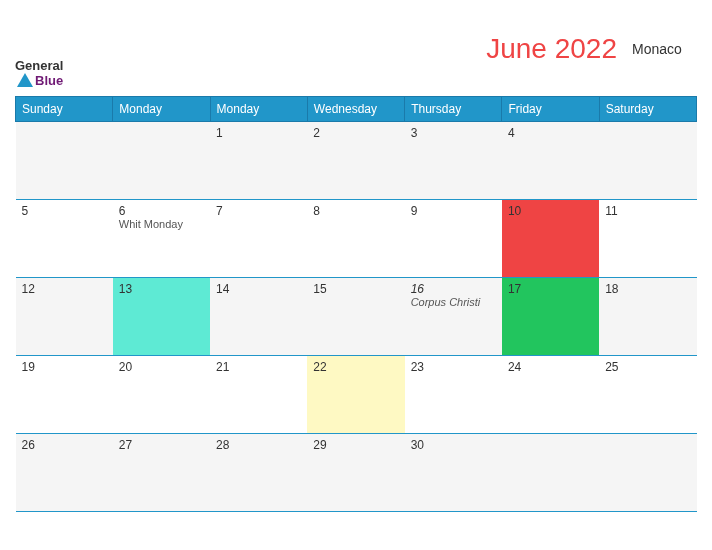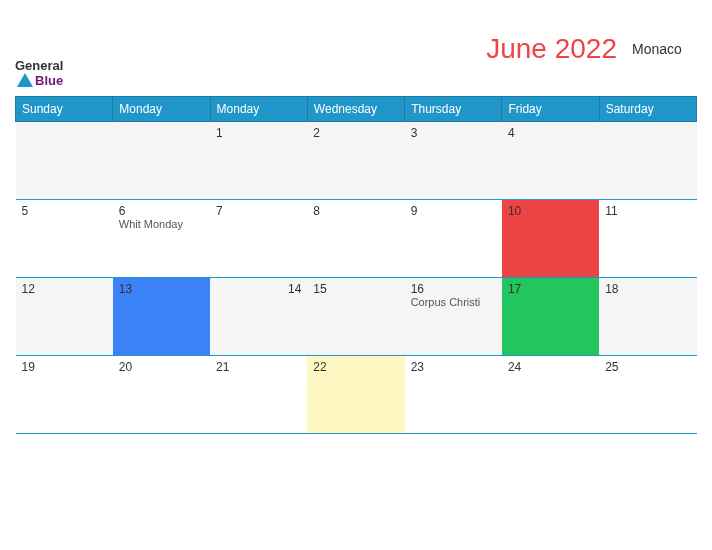--- a/index.html
+++ b/index.html
@@ -184,30 +184,30 @@
             <span class="day-number">10</span>
           </td>
           <td style="background: rgb(255, 255, 255);">
             <span class="day-number">11</span>
           </td>
         </tr>
         <tr class="week-row">
           <td style="background: rgb(245, 245, 245);">
             <span class="day-number">12</span>
           </td>
-          <td style="background: #3b82f6;">
+          <td style="background: #5eead4;">
             <span class="day-number">13</span>
           </td>
-          <td style="background: rgb(245, 245, 245); text-align: right;">
+          <td style="background: rgb(245, 245, 245);">
             <span class="day-number">14</span>
           </td>
           <td style="background: rgb(245, 245, 245);">
             <span class="day-number">15</span>
           </td>
-          <td style="background: rgb(245, 245, 245);">
+          <td style="background: rgb(245, 245, 245); font-style: italic;">
             <span class="day-number">16</span>
             <span class="holiday-name">Corpus Christi</span>
           </td>
           <td style="background: #22c55e;">
             <span class="day-number">17</span>
           </td>
           <td style="background: rgb(245, 245, 245);">
             <span class="day-number">18</span>
           </td>
         </tr>
@@ -226,16 +226,35 @@
           </td>
           <td style="background: rgb(255, 255, 255);">
             <span class="day-number">23</span>
           </td>
           <td style="background: rgb(255, 255, 255);">
             <span class="day-number">24</span>
           </td>
           <td style="background: rgb(255, 255, 255);">
             <span class="day-number">25</span>
           </td>
+        </tr>
+        <tr class="week-row">
+          <td style="background: rgb(245, 245, 245);">
+            <span class="day-number">26</span>
+          </td>
+          <td style="background: rgb(245, 245, 245);">
+            <span class="day-number">27</span>
+          </td>
+          <td style="background: rgb(245, 245, 245);">
+            <span class="day-number">28</span>
+          </td>
+          <td style="background: rgb(245, 245, 245);">
+            <span class="day-number">29</span>
+          </td>
+          <td style="background: rgb(245, 245, 245);">
+            <span class="day-number">30</span>
+          </td>
+          <td style="background: rgb(245, 245, 245);"></td>
+          <td style="background: rgb(245, 245, 245);"></td>
         </tr>
       </tbody>
   </table>
 </div>
 
 </body></html>

